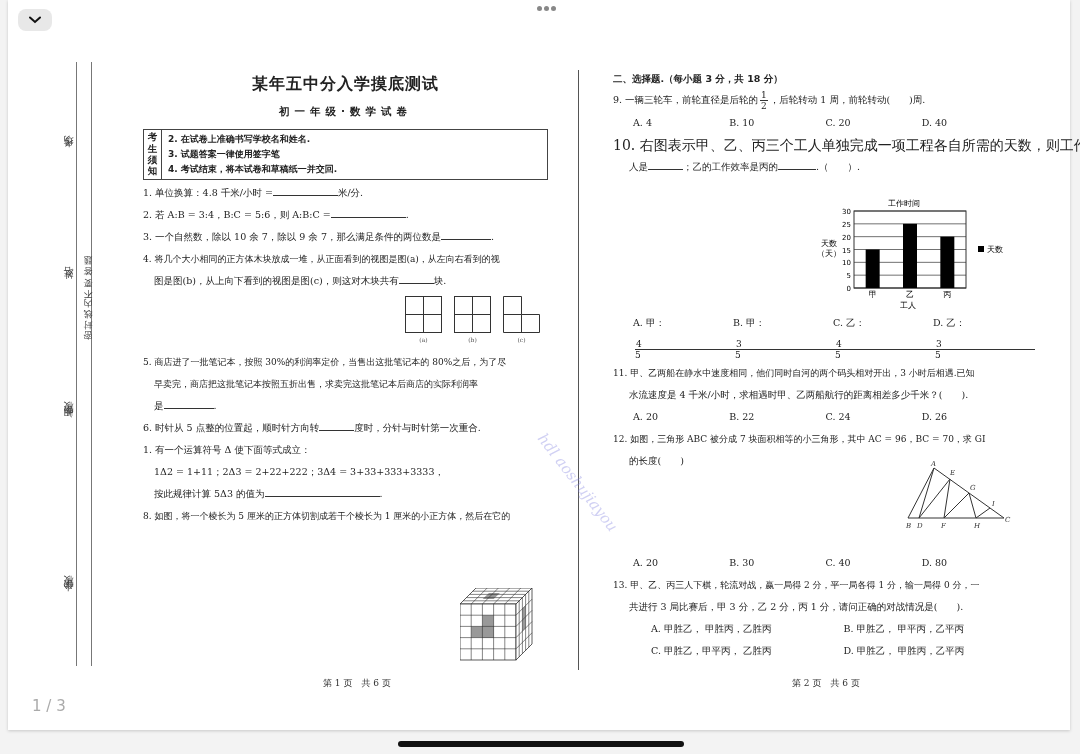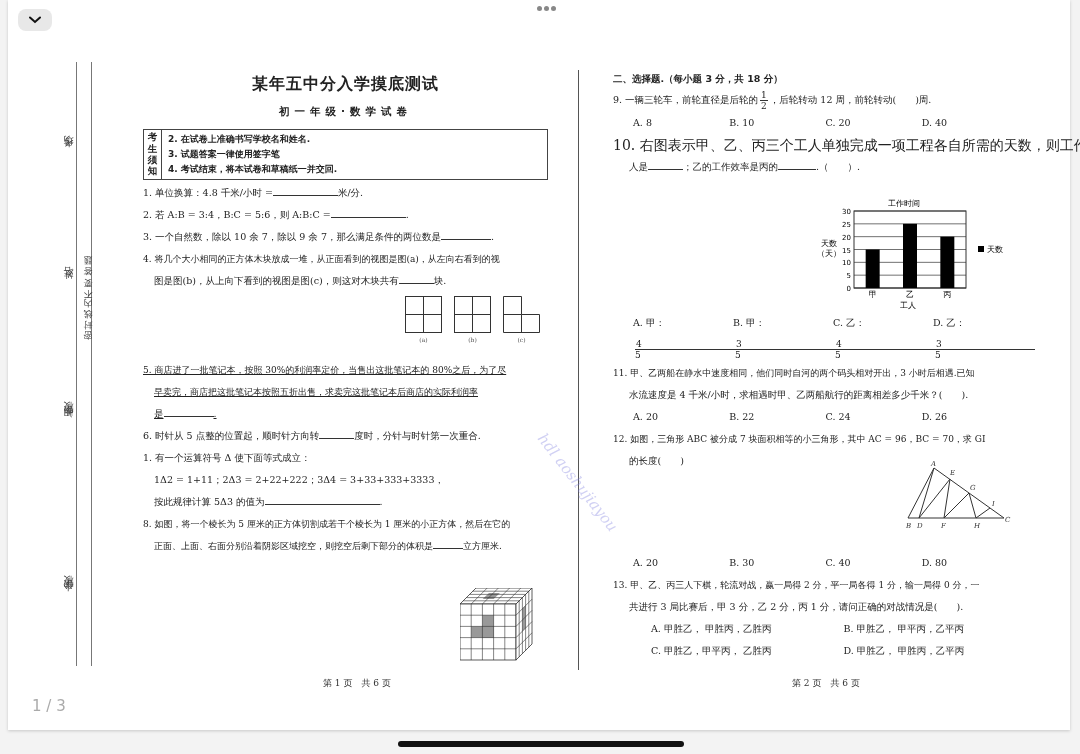--- a/index.html
+++ b/index.html
@@ -128,36 +128,35 @@
       <div class="fig">
         <svg width="37" height="37">
             <path d="M0.5 0.5 H18.5 V18.5 H36.5 V36.5 H0.5 Z" fill="none" stroke="#333"></path>
             <line x1="18.5" y1="18.5" x2="18.5" y2="36.5" stroke="#333"></line>
             <line x1="0.5" y1="18.5" x2="18.5" y2="18.5" stroke="#333"></line>
           </svg>
         <span class="cap">(c)</span>
       </div>
     </div>
 
-    <div class="q" style="margin-top:16px;text-decoration:underline;">
+    <div class="q" style="margin-top:8px;">
       <div style="white-space:nowrap; font-size:9px;">5. 商店进了一批笔记本，按照 30%的利润率定价，当售出这批笔记本的 80%之后，为了尽</div>
       <div class="indent" style="white-space:nowrap; font-size:9px;">早卖完，商店把这批笔记本按照五折出售，求卖完这批笔记本后商店的实际利润率</div>
       <div class="indent"><span>是</span><span class="blank" style="width:50px;"></span><span>.</span></div>
     </div>
     <div class="q">
       <span>6. 时针从 5 点整的位置起，顺时针方向转</span><span class="blank" style="width:35px;"></span><span>度时，分针与时针第一次重合.</span>
     </div>
     <div class="q">
       <div>1. 有一个运算符号 Δ 使下面等式成立：</div>
       <div class="indent">1Δ2 = 1+11；2Δ3 = 2+22+222；3Δ4 = 3+33+333+3333，</div>
       <div class="indent"><span>按此规律计算 5Δ3 的值为</span><span class="blank" style="width:115px;"></span><span>.</span></div>
     </div>
     <div class="q">
       <div style="white-space:nowrap; font-size:9px;">8. 如图，将一个棱长为 5 厘米的正方体切割成若干个棱长为 1 厘米的小正方体，然后在它的</div>
-      <div class="indent" style="white-space:nowrap; font-size:9px;"><span>正面、上面、右面分别沿着阴影区域挖空，则挖空后剩下部分的体积是</span><span class="blank" style="width:30px;"></span><span>立方厘米.</span></div>
     </div>
   </div>
 
   <svg style="position:absolute; left:452px; top:588px;" width="80" height="74" viewBox="0 0 80 74">
 
     <polygon points="0,16 16,0 72,0 56,16" fill="#fff" stroke="#333" stroke-width="0.8"></polygon>
     <polygon points="25.8,8 29,5 40,5 36.8,8" fill="#999"></polygon>
     <polygon points="22.6,11 25.8,8 36.8,8 33.6,11" fill="#999"></polygon>
 
     <rect x="0" y="16" width="56" height="56" fill="#fff" stroke="#333" stroke-width="0.8"></rect>
@@ -196,24 +195,24 @@
 
   <div class="footer" style="left:315px;">第 1 页　共 6 页</div>
 
   <div class="col right-col">
     <div class="section-head" style="margin-top:2px;">二、选择题.（每小题 3 分，共 18 分）</div>
 
     <div class="q" style="margin-top:4px; line-height:24px;">
       <span>9. 一辆三轮车，前轮直径是后轮的</span><span class="frac">
           <span class="num">1</span>
           <span>2</span>
-        </span><span>，后轮转动 12 周，前轮转动(　　)周.</span>
+        </span><span>，后轮转动 1 周，前轮转动(　　)周.</span>
     </div>
     <div class="opts">
-      <span>A. 8</span>
+      <span>A. 4</span>
       <span>B. 10</span>
       <span>C. 20</span>
       <span>D. 40</span>
     </div>
 
     <div class="q">
       <div style="white-space:nowrap; font-size:14px;">10. 右图表示甲、乙、丙三个工人单独完成一项工程各自所需的天数，则工作效率最高的工</div>
       <div class="indent" style="padding-left:16px;"><span>人是</span><span class="blank" style="width:35px;"></span><span>；乙的工作效率是丙的</span><span class="blank" style="width:38px;"></span><span>.（　　）.</span></div>
     </div>
 

